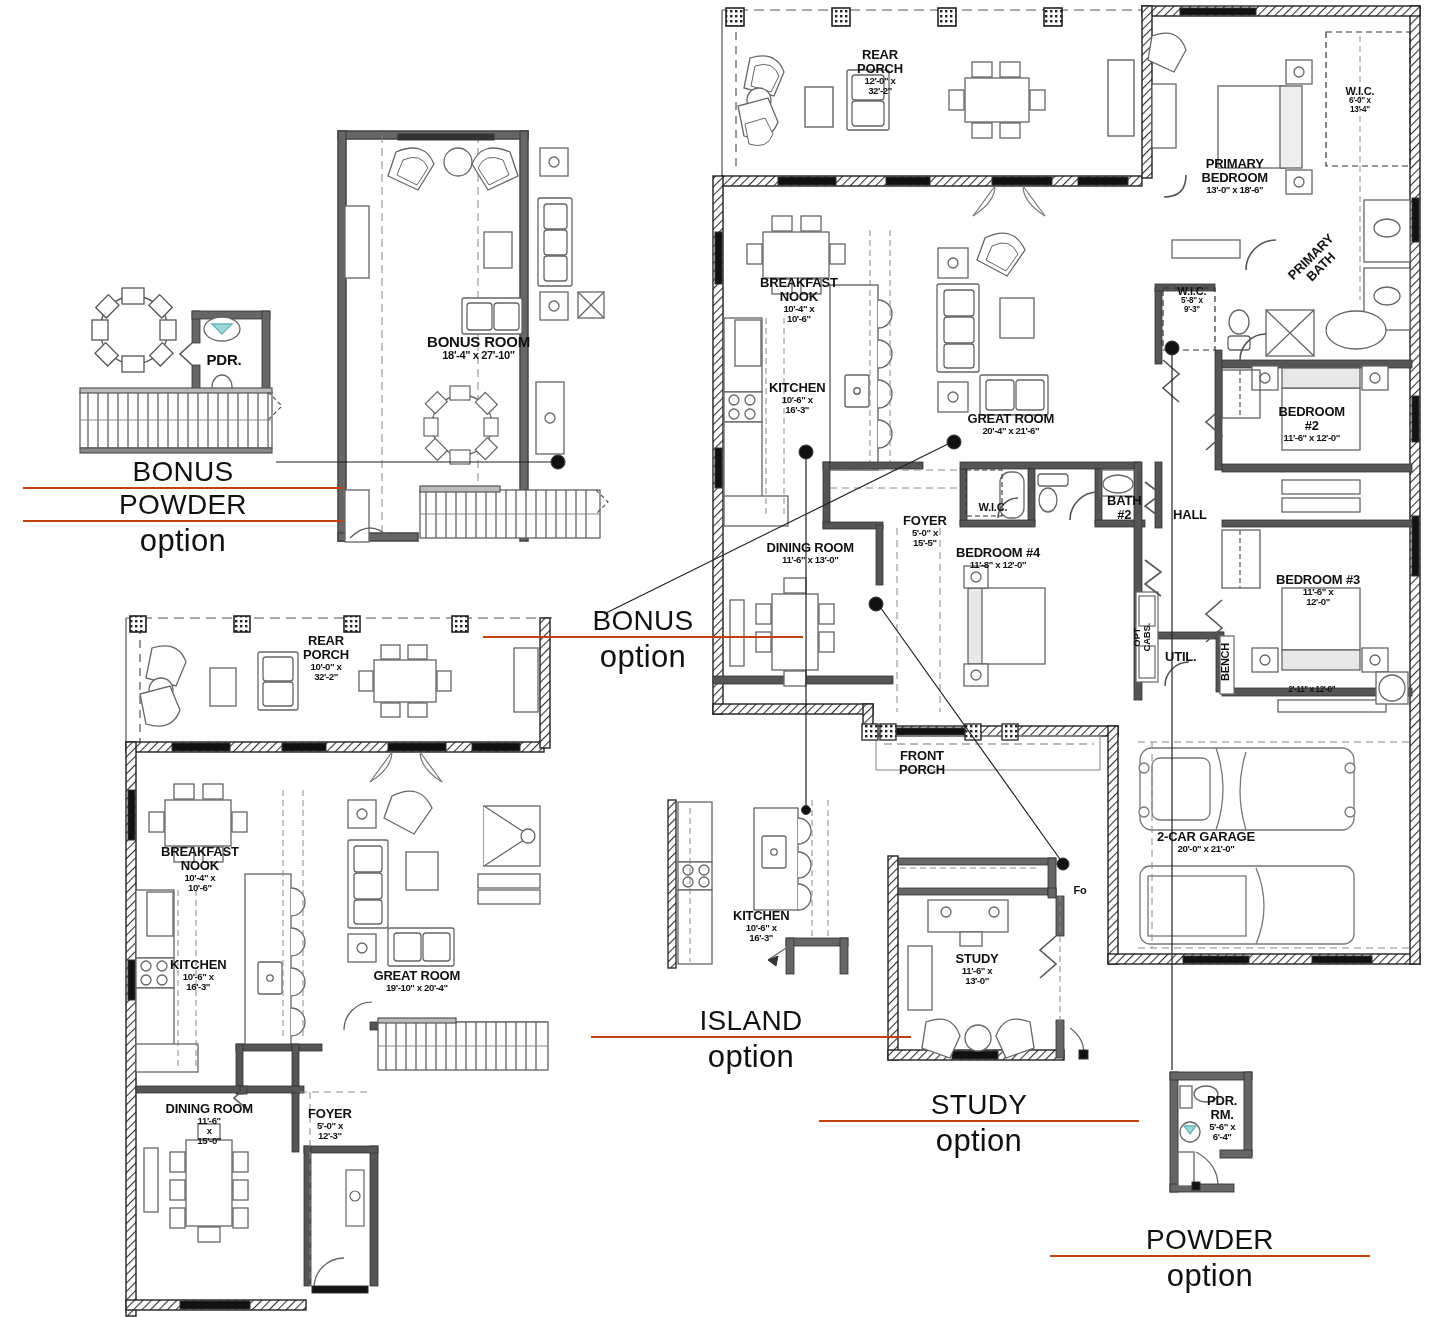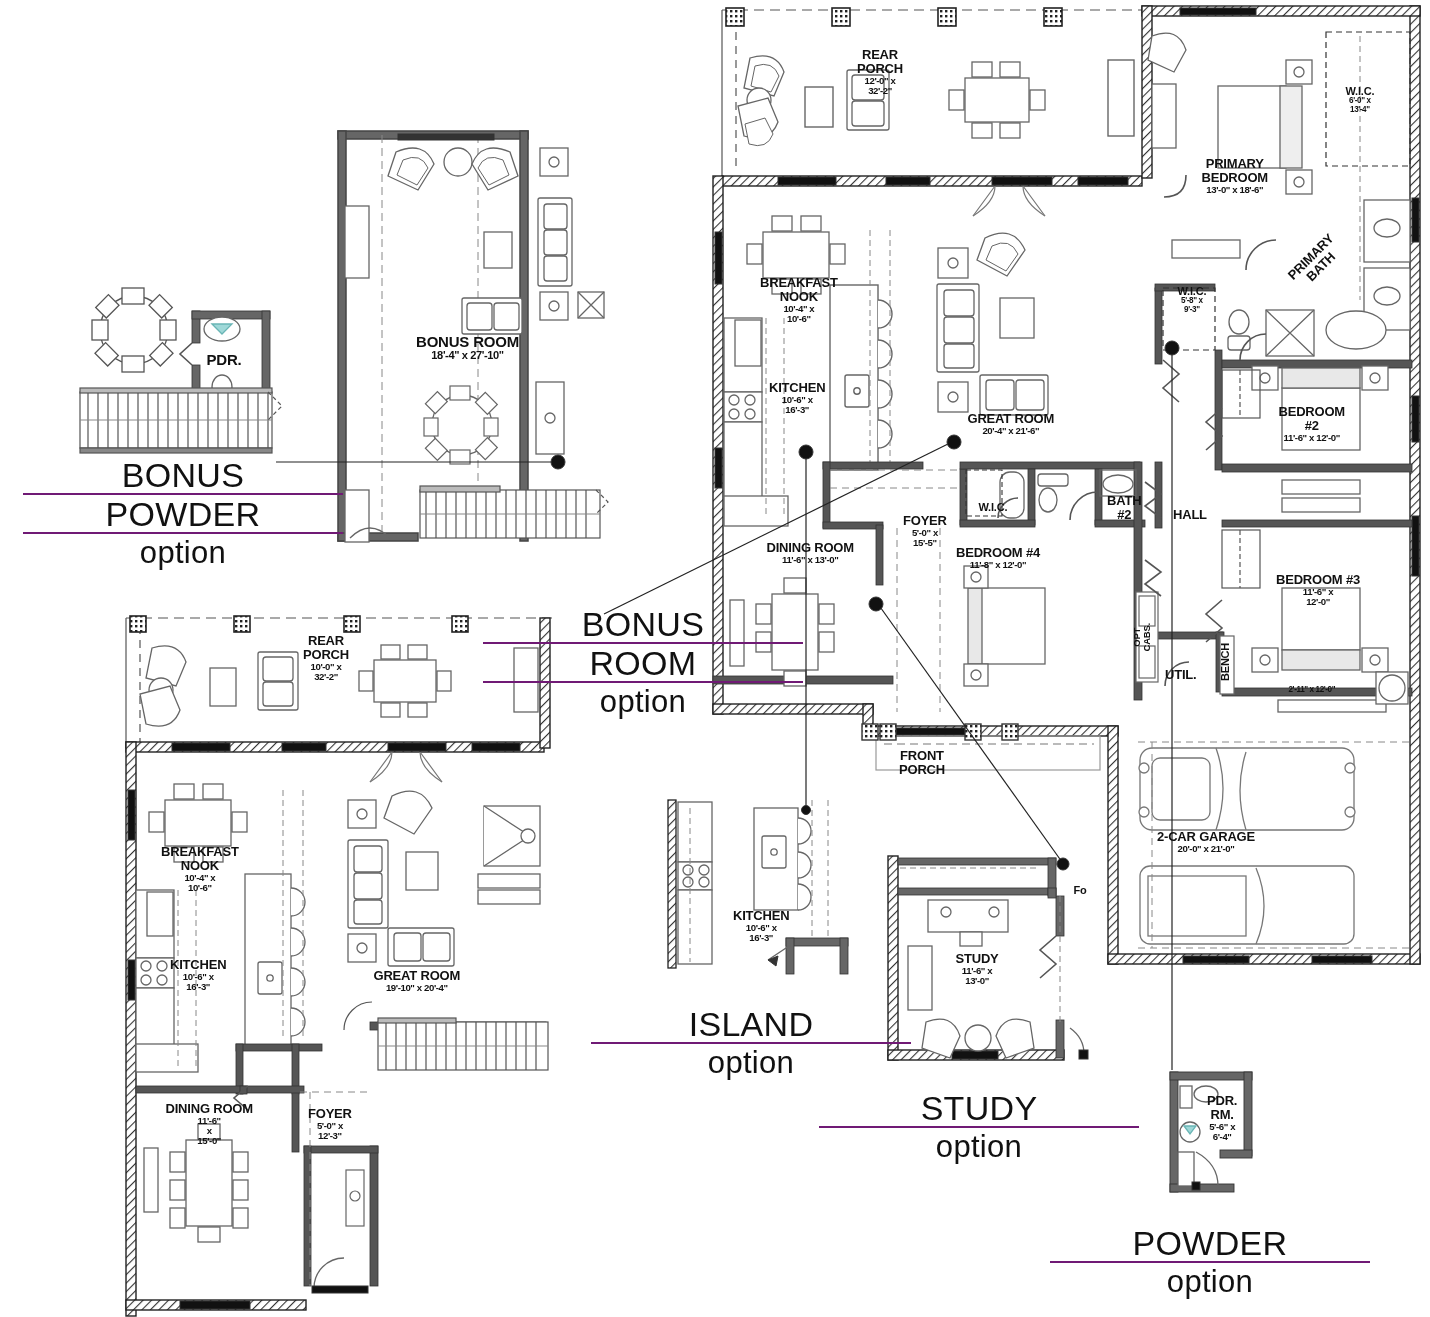--- a/index.html
+++ b/index.html
@@ -50,24 +50,24 @@
 
   .opt-title {
     position: absolute;
     text-align: center;
     font-family: "Liberation Sans", sans-serif;
     color: #111;
     line-height: 1.0;
   }
   .opt-title .big {
     display: block;
-    font-size: 34px;
+    font-size: 28px;
     font-weight: normal;
     letter-spacing: 0.3px;
-    border-bottom: 2px solid #701a75;
+    border-bottom: 2px solid #c2410c;
     padding-bottom: 1px;
     margin-bottom: 2px;
   }
   .opt-title .sub {
     display: block;
     font-size: 31px;
     font-weight: normal;
     letter-spacing: 0.3px;
     padding-top: 1px;
   }
@@ -794,28 +794,28 @@
 16'-3"</span></div>
       <div class="lbl room-sm" style="left: 967.5px; top: 412px;"><span>GREAT ROOM</span><span class="dim">20'-4" x 21'-6"</span></div>
       <div class="lbl room-sm" style="left: 766.5px; top: 541px;"><span>DINING ROOM</span><span class="dim">11'-6" x 13'-0"</span></div>
       <div class="lbl room-sm" style="left: 903px; top: 513.5px;"><span>FOYER</span><span class="dim">5'-0" x
 15'-5"</span></div>
       <div class="lbl room-xs" style="left: 978.5px; top: 502px;"><span>W.I.C.</span></div>
       <div class="lbl room-sm" style="left: 1107px; top: 494px;"><span>BATH
 #2</span></div>
       <div class="lbl room-sm" style="left: 956px; top: 546px;"><span>BEDROOM #4</span><span class="dim">11'-8" x 12'-0"</span></div>
       <div class="lbl room-sm" style="left: 1173px; top: 508px;"><span>HALL</span></div>
-      <div class="lbl room-sm" style="left: 1165px; top: 668px; text-align: center;"><span>UTIL.</span></div>
+      <div class="lbl room-sm" style="left: 1165px; top: 650px; text-align: center;"><span>UTIL.</span></div>
       <div class="lbl room-xxs rot" style="left: 1127.5px; top: 626.5px; transform: rotate(-90deg);"><span>OPT
 CABS.</span></div>
       <div class="lbl room-xs rot" style="left: 1207px; top: 656px; transform: rotate(-90deg);"><span>BENCH</span></div>
       <div class="lbl room-sm" style="left: 899px; top: 749px;"><span>FRONT
 PORCH</span></div>
       <div class="lbl room-sm" style="left: 1157px; top: 830px;"><span>2-CAR GARAGE</span><span class="dim">20'-0" x 21'-0"</span></div>
-      <div class="lbl room-name" style="left: 416px; top: 334px;"><span>BONUS ROOM</span><span class="dim">18'-4" x 27'-10"</span></div>
+      <div class="lbl room-name" style="left: 427px; top: 334px;"><span>BONUS ROOM</span><span class="dim">18'-4" x 27'-10"</span></div>
       <div class="lbl room-name" style="left: 206.5px; top: 352px;"><span>PDR.</span></div>
       <div class="lbl room-sm" style="left: 303px; top: 633.5px;"><span>REAR
 PORCH</span><span class="dim">10'-0" x
 32'-2"</span></div>
       <div class="lbl room-sm" style="left: 161px; top: 844.5px;"><span>BREAKFAST
 NOOK</span><span class="dim">10'-4" x
 10'-6"</span></div>
       <div class="lbl room-sm" style="left: 170px; top: 957.5px;"><span>KITCHEN</span><span class="dim">10'-6" x
 16'-3"</span></div>
       <div class="lbl room-sm" style="left: 373.5px; top: 969px;"><span>GREAT ROOM</span><span class="dim">19'-10" x 20'-4"</span></div>
@@ -835,21 +835,20 @@
     </div>
 
 <div class="opt-title" id="t-bonus-powder" style="left: 23px; top: 458px; width: 320px;">
   <span class="big">BONUS</span>
   <span class="big">POWDER</span>
   <span class="sub">option</span>
 </div>
 
 <div class="opt-title" id="t-bonus-room" style="left: 483px; top: 607px; width: 320px;">
   <span class="big">BONUS</span>
-  <span class="big">ROOM</span>
   <span class="sub">option</span>
 </div>
 
 <div class="opt-title" id="t-island" style="left: 591px; top: 1007px; width: 320px;">
   <span class="big">ISLAND</span>
   <span class="sub">option</span>
 </div>
 
 <div class="opt-title" id="t-study" style="left: 819px; top: 1091px; width: 320px;">
   <span class="big">STUDY</span>

